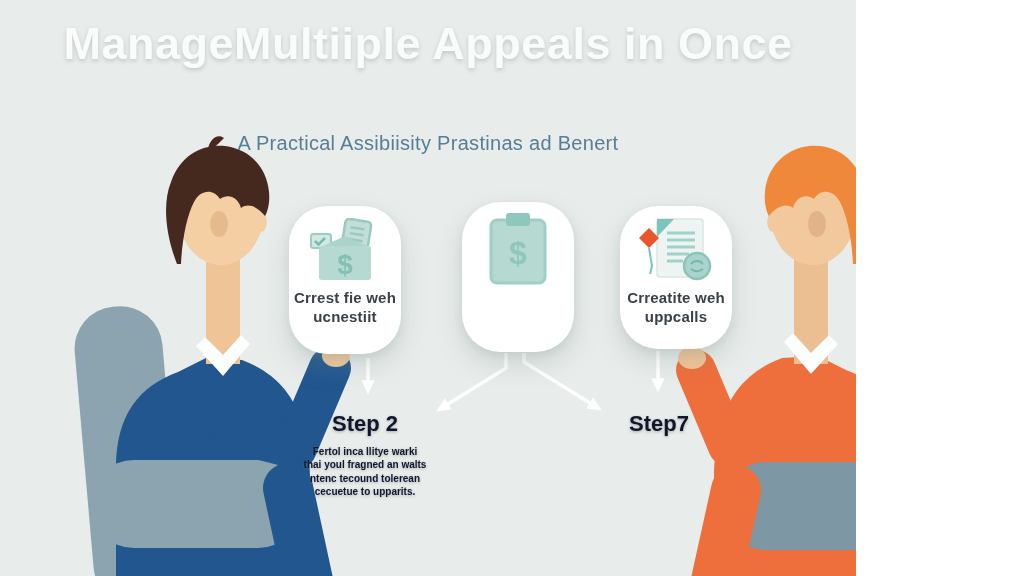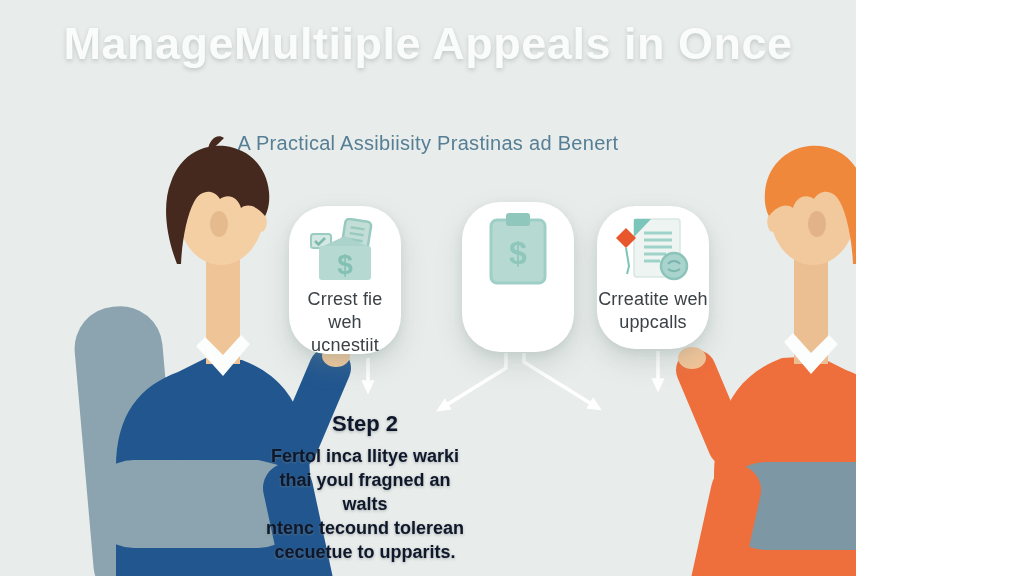--- a/index.html
+++ b/index.html
@@ -20,35 +20,35 @@
     font-size:20px; color:#567e94; letter-spacing:0.3px; z-index:3;margin-top:28px;
   }
 
   .card {
     position:absolute; background:#fefffe; border-radius:38px;
     box-shadow:0 12px 24px rgba(125,145,140,0.26), 0 3px 8px rgba(125,145,140,0.15);
     display:flex; flex-direction:column; align-items:center; z-index:2;
   }
   #card1 { left:289px; top:206px; width:112px; height:148px; }
   #card2 { left:462px; top:202px; width:112px; height:150px; }
-  #card3 { left:597px; top:206px; width:112px; height:143px; }
+  #card3 { left:620px; top:206px; width:112px; height:143px; }
   .icon-wrap { flex:0 0 auto; margin-top:12px; display:flex; align-items:center; justify-content:center; }
   #card2 .icon-wrap { margin-top:9px; }
   #card3 .icon-wrap { margin-top:10px; }
   .card .label {
-    font-size:18px; font-weight:normal; color:#3b4147; text-align:center;
+    font-size:15px; font-weight:bold; color:#3b4147; text-align:center;
     line-height:1.28; white-space:pre-line; margin-top:6px; letter-spacing:0.2px;
   }
 
   .step { position:absolute; text-align:center; color:#0f172a; z-index:2; }
   #step-left  { left:255px; top:411px; width:220px; }
   #step-right { left:546px; top:411px; width:226px; }
   .step-heading { font-size:22px; font-weight:bold; text-shadow:0 1px 3px rgba(120,132,132,0.6); }
   .step-body {
-    margin-top:8px; font-size:18px; font-weight:bold; line-height:1.33;
+    margin-top:8px; font-size:10px; font-weight:bold; line-height:1.33;
     white-space:pre-line; text-shadow:0 1px 3px rgba(120,132,132,0.55);
   }
 </style>
 </head>
 <body>
 
 <div class="canvas">
 
   <svg class="scene" viewBox="0 0 1024 576" width="1024" height="576">
     <defs>
@@ -159,15 +159,16 @@
 
   <div class="step" id="step-left">
     <div class="step-heading">Step 2</div>
     <div class="step-body">Fertol inca llitye warki
 thai youl fragned an walts
 ntenc tecound tolerean
 cecuetue to upparits.</div>
   </div>
 
   <div class="step" id="step-right">
+    <div class="step-heading">Step7</div>
   </div>
 
 </div>
 
 </body></html>

